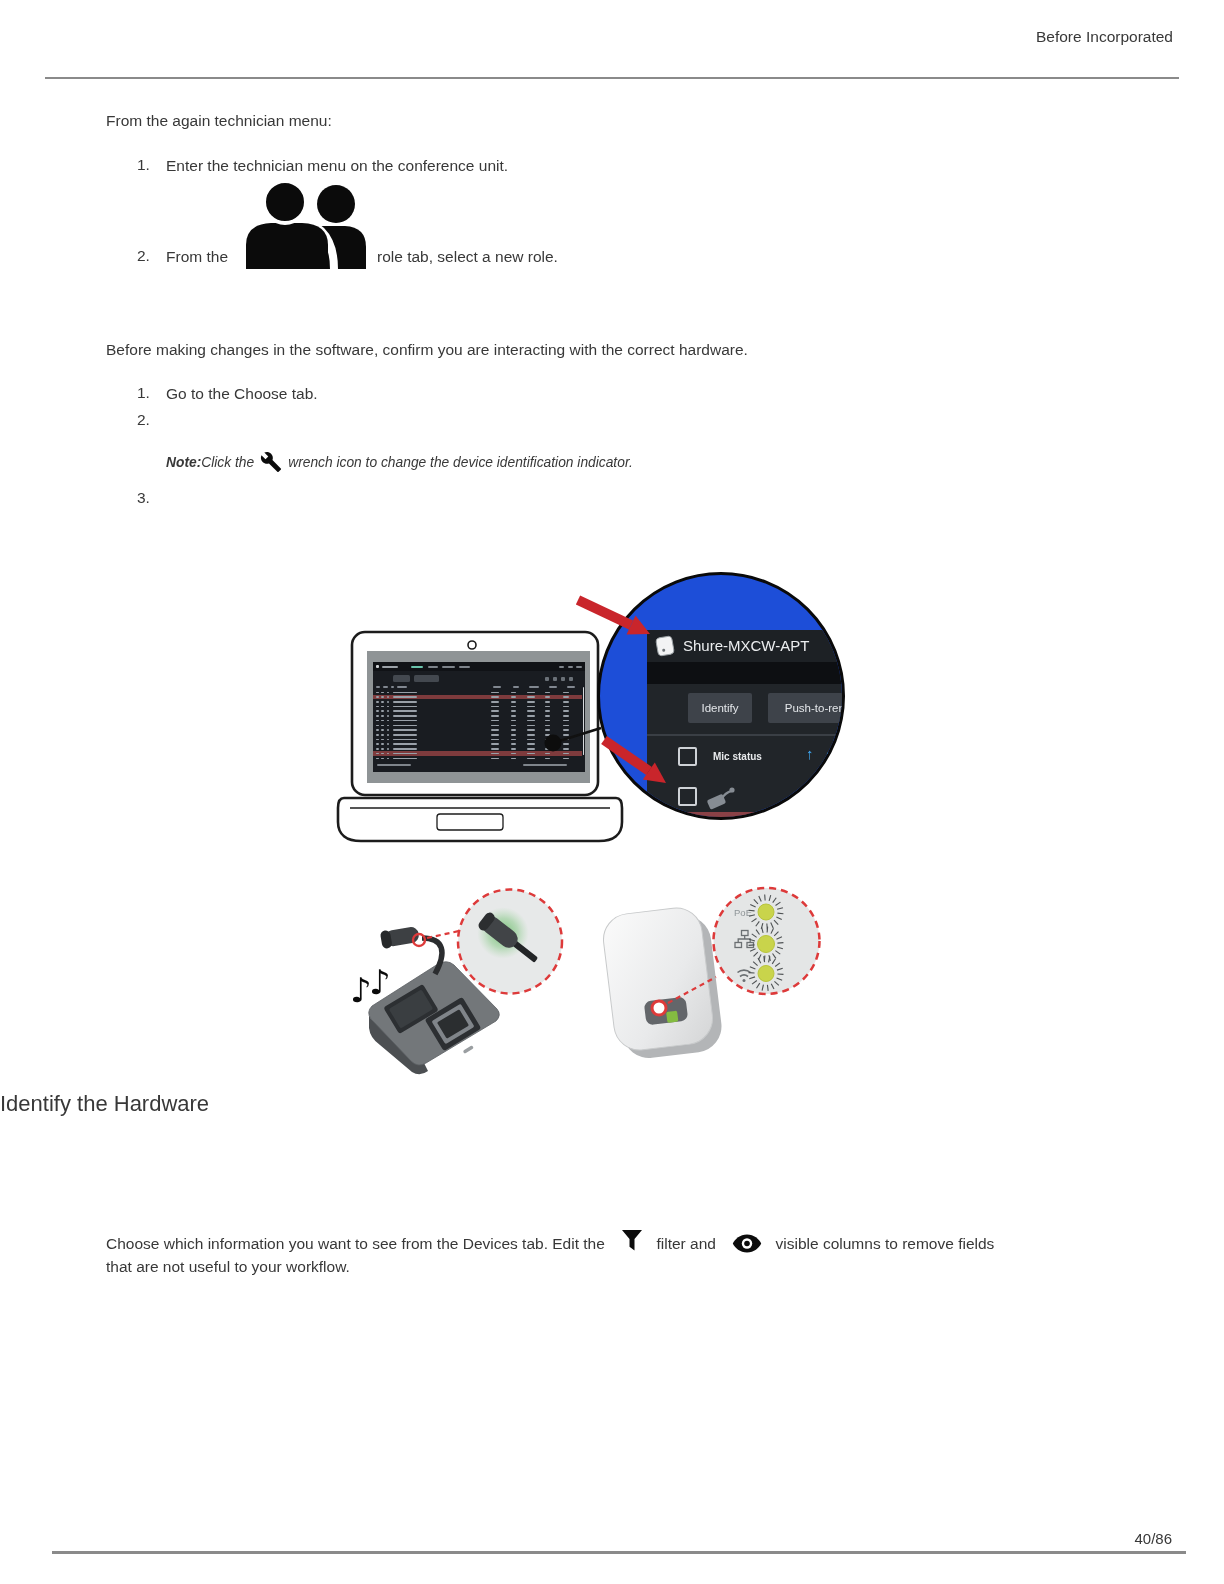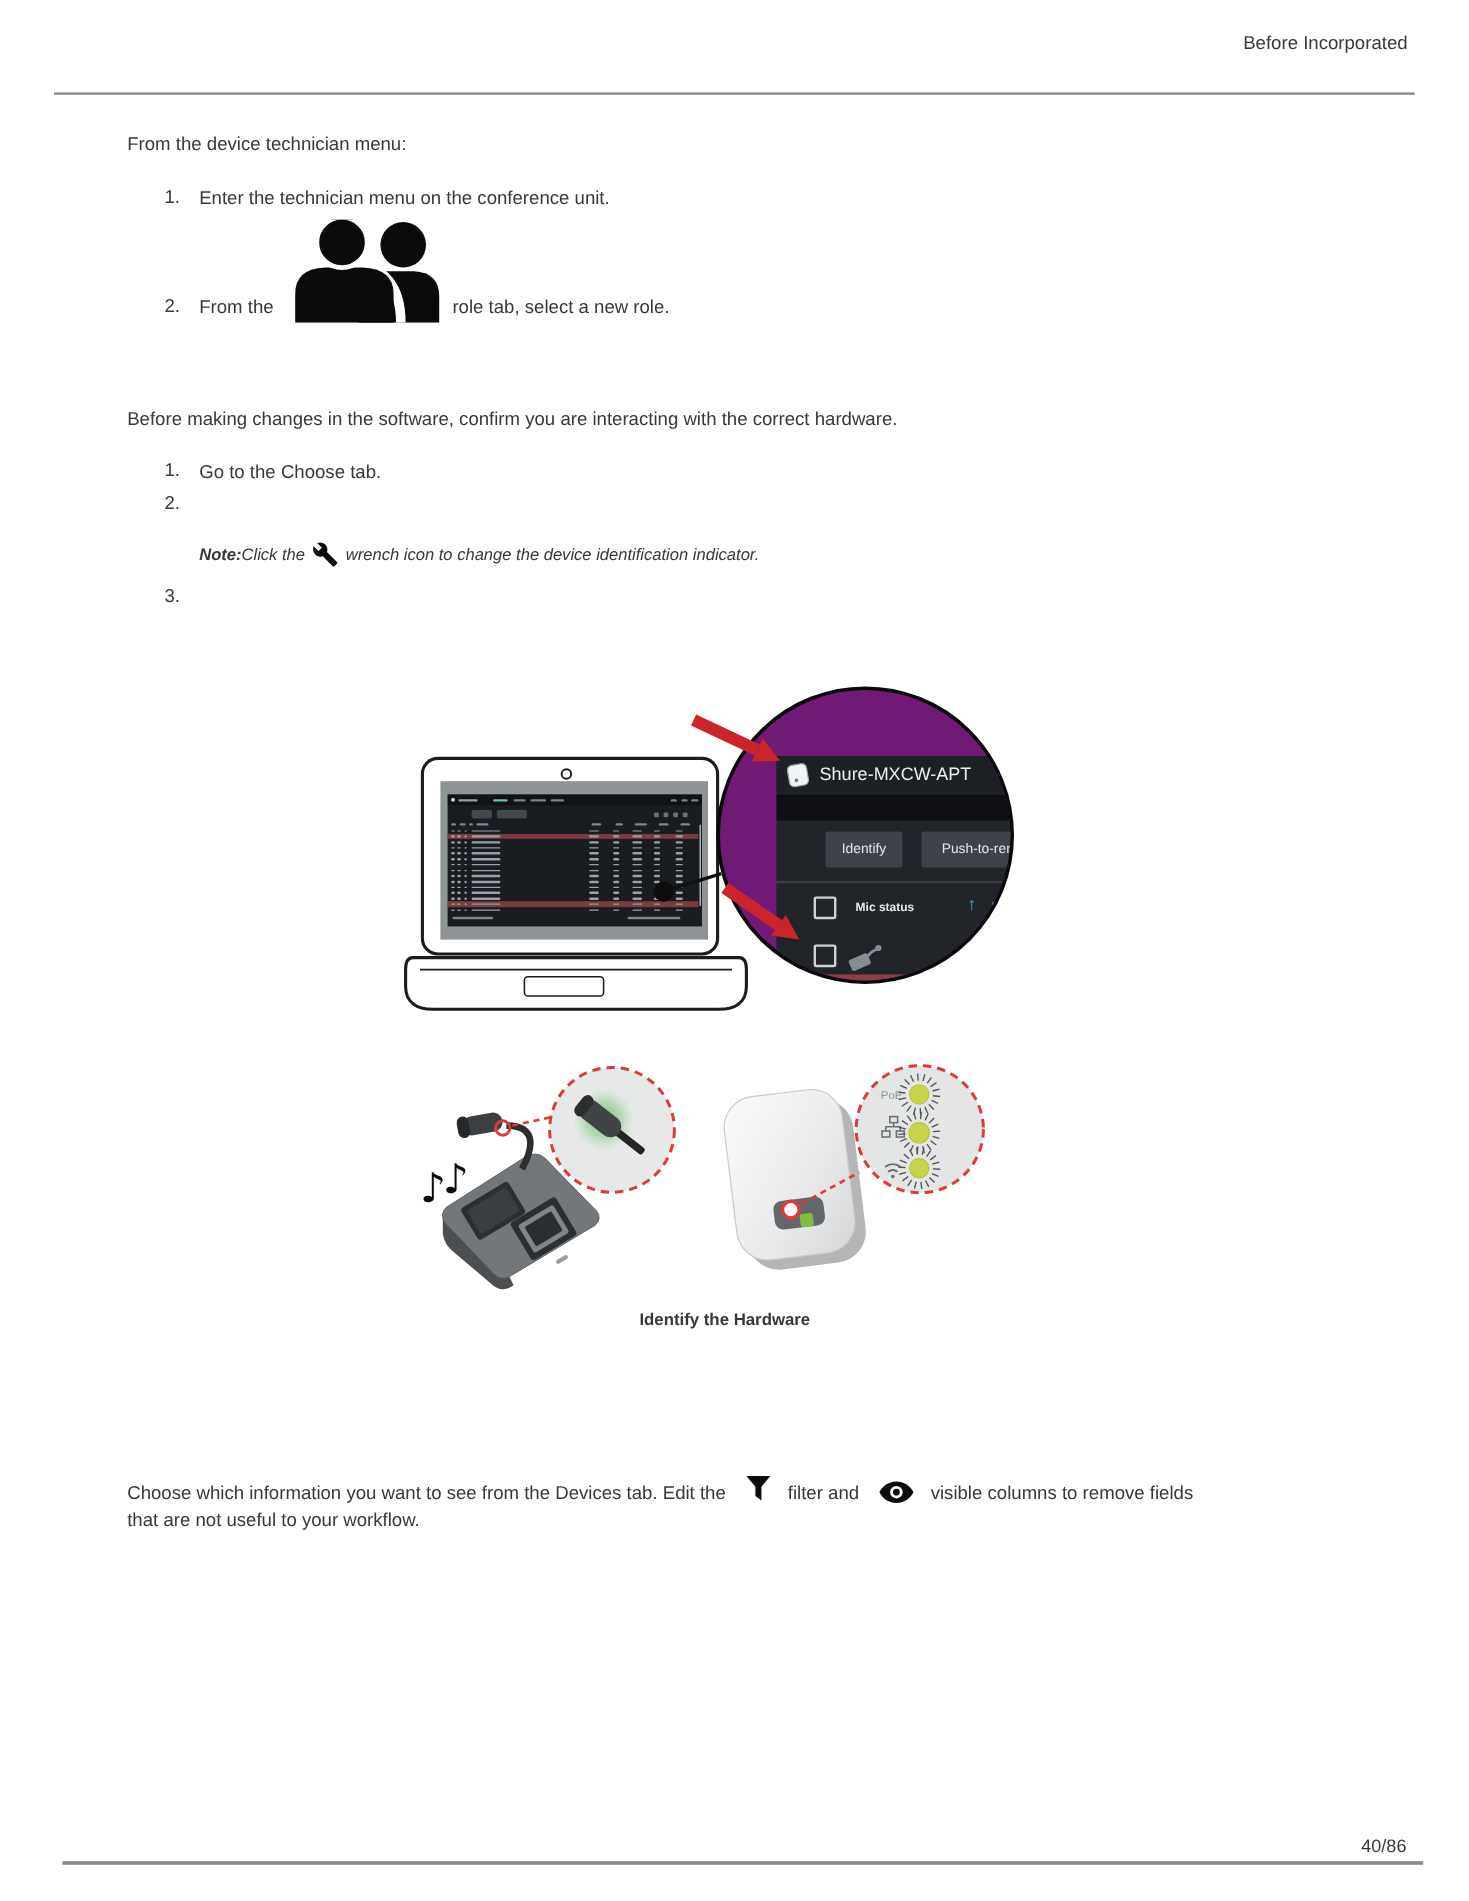--- a/index.html
+++ b/index.html
@@ -15,47 +15,47 @@
   .bezel{background:#8f9496;}
   .scr{background:#191c21;overflow:hidden;}
   .scr .navbar{position:absolute;left:0;top:0;width:100%;height:9px;background:#101216;}
   .dash{position:absolute;height:2px;background:#7d838a;border-radius:1px;}
   .scr-btn{position:absolute;background:#43484f;border-radius:1.5px;}
   .scr-rows{position:absolute;left:0;top:28px;width:212px;height:71px;}
   .scr-row{position:relative;width:209px;height:4.73px;}
   .scr-row i{position:absolute;top:1.5px;height:1.6px;background:#99a0a8;border-radius:1px;display:block;}
   .scr-row-red{background:#7e3b3d;}
   
-  .callout{border-radius:50%;border:3.2px solid #0a0a0a;background:#701a75;overflow:hidden;box-sizing:border-box;}
+  .callout{border-radius:50%;border:3.2px solid #0a0a0a;background:#1d4ed8;overflow:hidden;box-sizing:border-box;}
   .shot{position:absolute;left:47px;top:55px;width:235px;height:200px;}
   .shot-band{position:absolute;left:0;top:0;width:100%;height:32px;background:#1d2125;}
   .shot-gap{position:absolute;left:0;top:32px;width:100%;height:22px;background:#0d0f12;}
   .shot-body{position:absolute;left:0;top:54px;width:100%;height:146px;background:#212529;}
   .co-title{position:absolute;left:36px;top:7px;font-size:15px;color:#eceef0;white-space:nowrap;}
   .co-btn{position:absolute;top:9px;height:30px;background:#3e434a;border-radius:2px;color:#e3e6e9;
           font-size:11.5px;display:flex;align-items:center;justify-content:center;white-space:nowrap;}
   .co-divider{position:absolute;left:0;top:50px;width:100%;height:1.5px;background:#3a3f45;}
   .co-checkbox{position:absolute;width:15px;height:15px;border:2.2px solid #ced2d6;border-radius:2px;}
   .co-label{position:absolute;font-size:10px;font-weight:bold;color:#e9ebed;white-space:nowrap;}
   .co-arrow{position:absolute;font-size:15px;color:#3fa9f5;font-weight:bold;}
   .co-clip{position:absolute;font-size:11.5px;color:#3fa9f5;}
-  .caption{font-size:14px;font-weight:bold;text-align:center;}
+  .caption{font-size:22px;font-weight:normal;}
   .bottom-p{font-size:15.5px;line-height:23px;}
   .bottom-p svg{vertical-align:-5px;}
   .pageno{font-size:15px;}
 </style>
 </head>
 <body>
 
 <div class="page">
 
   <div class="abs txt" style="top:27px;right:51px;">Before Incorporated</div>
   <div class="abs rule" style="left:45px;top:77px;width:1134px;height:2px;"></div>
 
-  <div class="abs txt" style="left:106px;top:111px;">From the device technician menu:</div>
+  <div class="abs txt" style="left:106px;top:111px;">From the again technician menu:</div>
   <div class="abs num" style="left:137px;top:156px;">1.</div>
   <div class="abs txt" style="left:166px;top:156px;">Enter the technician menu on the conference unit.</div>
 
   <div class="abs num" style="left:137px;top:247px;">2.</div>
   <div class="abs txt" style="left:166px;top:247px;">From the</div>
 
   <svg class="abs" style="left:241px;top:183px;" width="136" height="86" viewBox="0 0 136 86">
     <g fill="#0b0b0b">
       <circle cx="95" cy="21" r="19"></circle>
       <path d="M58,86 V64 Q58,44 80,43 H104 Q125,44 125,64 V86 Z"></path>

